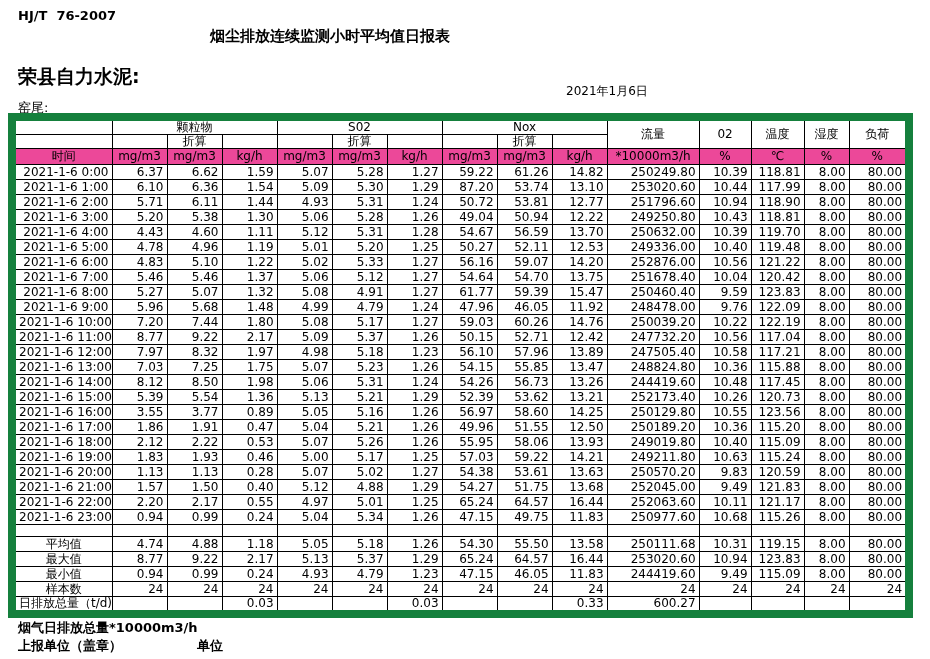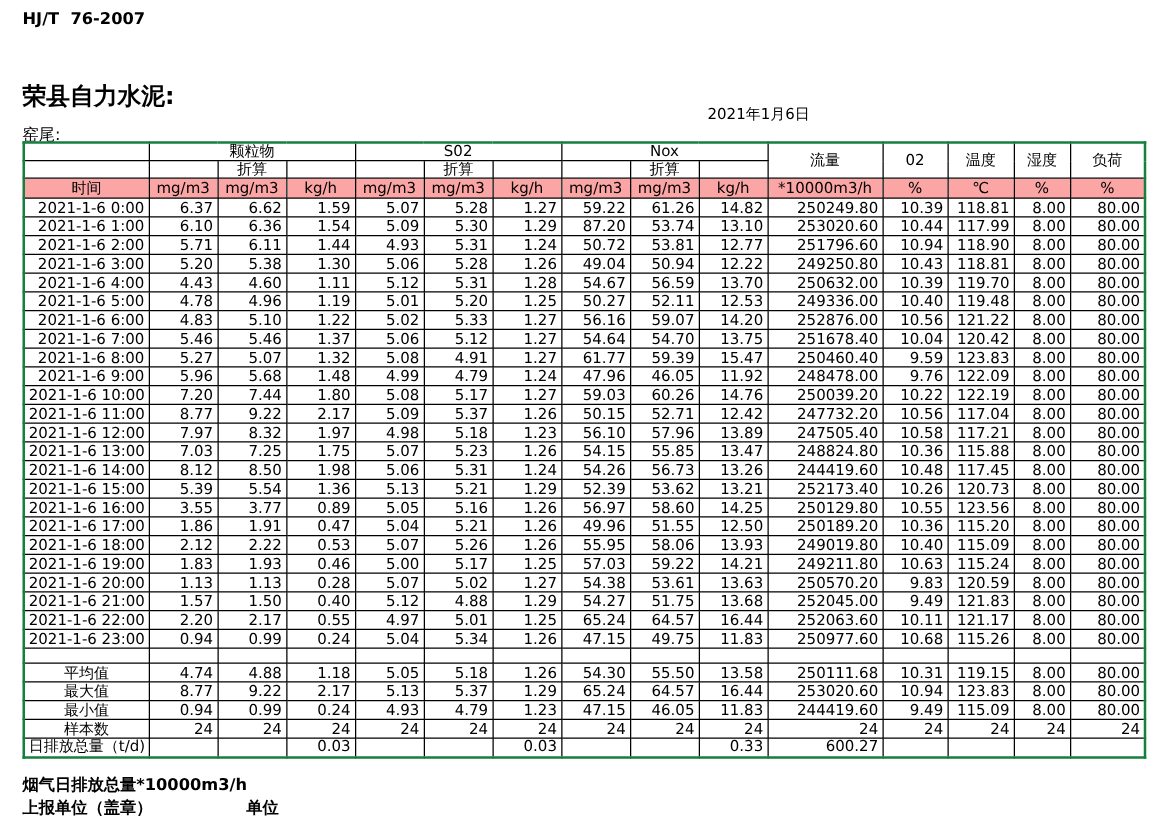--- a/index.html
+++ b/index.html
@@ -10,48 +10,49 @@
     font-size:12px; overflow:hidden;
   }
   .page { position:relative; width:930px; height:659px; background:#fff;border-radius:31px; }
   .std-code { position:absolute; left:18px; top:8px; font-weight:bold; font-size:13px; white-space:pre; }
   .doc-title { position:absolute; left:0; top:27px; width:660px; text-align:center; font-weight:bold; font-size:15px; }
   .company { position:absolute; left:18px; top:64px; font-weight:bold; font-size:19px; }
   .location { position:absolute; left:18px; top:99px; font-weight:normal; font-size:13px; }
   .report-date { position:absolute; left:566px; top:83px; font-size:12px; }
 
   table.report {
-    position:absolute; left:18px; top:113px; width:897px;
+    position:absolute; left:8px; top:113px; width:897px;
     border-collapse:collapse; table-layout:fixed;
-    border:2px solid #15803d;
+    border:8px solid #15803d;
     padding-left:48px;
   }
   table.report td {
     border:1px solid #000; padding:0 3px; height:15px;
     line-height:13px; font-size:12px; white-space:nowrap; overflow:hidden;
   }
   table.report thead td { text-align:center; }
   thead tr.h1 td, thead tr.h2 td { height:14px; }
-  tr.units td { background:#fca5a5; height:16px; text-align:center; }
+  tr.units td { background:#ec4899; height:16px; text-align:center; }
   td.num { text-align:right; }
   td.rlab { text-align:center; }
   td.llab { text-align:left; }
   tr.blank-row td { height:12px; }
   td.no-bottom { border-bottom:1px solid #fff; }
 
   .foot-note { position:absolute; left:18px; top:619px; font-weight:bold; font-size:13px; }
   .foot-report-unit { position:absolute; left:18px; top:637px; font-weight:bold; font-size:13px; }
   .foot-unit { position:absolute; left:197px; top:637px; font-weight:bold; font-size:13px; }
 </style>
 </head>
 <body>
 
 <div class="page">
 
   <div class="std-code">HJ/T  76-2007</div>
+  <div class="doc-title">烟尘排放连续监测小时平均值日报表</div>
   <div class="company">荣县自力水泥:</div>
   <div class="location">窑尾:</div>
   <div class="report-date">2021年1月6日</div>
 
   <table class="report">
     <colgroup>
       <col style="width:100px">
       <col style="width:55px">
         <col style="width:55px">
         <col style="width:55px">

